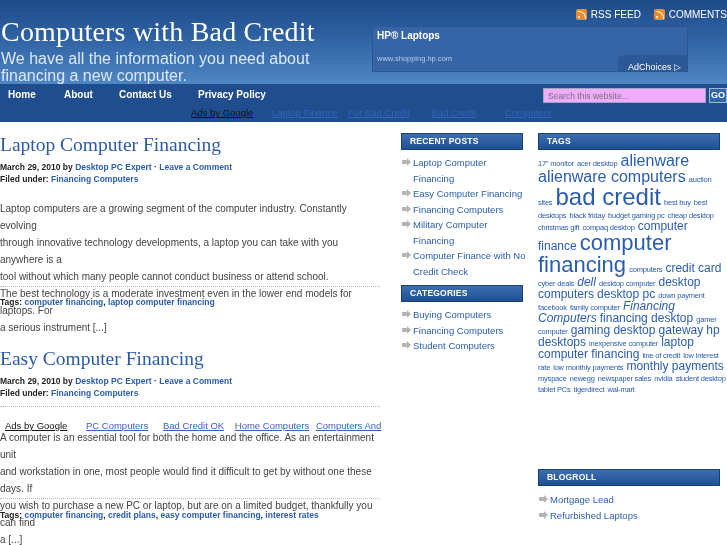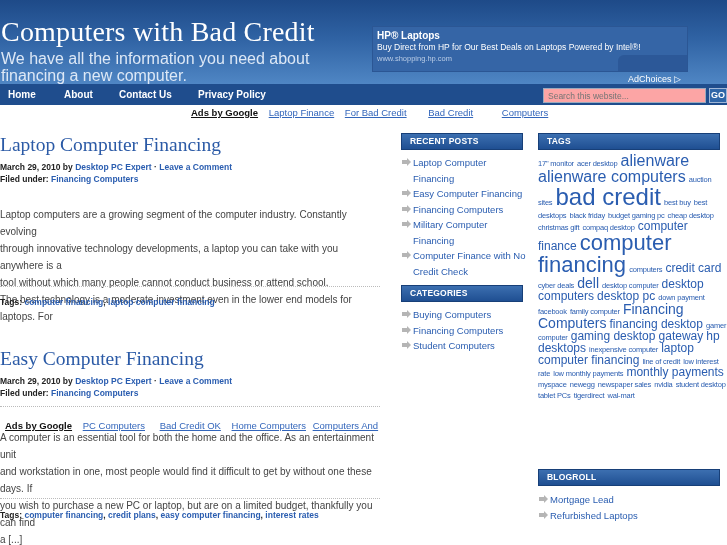--- a/index.html
+++ b/index.html
@@ -27,42 +27,42 @@
   .rss-ic::before { content: ""; position: absolute; left: 2px; top: 2px; width: 7px; height: 7px; border-top: 1.5px solid #fff; border-right: 1.5px solid #fff; border-top-right-radius: 7px; }
 
   #hp-ad {
     position: absolute; left: 372px; top: 26px; width: 316px; height: 46px;
     background: #3565a6; border: 1px solid #2b5694;
   }
   #hp-ad .ad-title { position: absolute; left: 4px; top: 3px; font-size: 10px; font-weight: bold; color: #fff; }
   #hp-ad .ad-text { position: absolute; left: 4px; top: 15px; font-size: 8.5px; color: #ffffff; }
   #hp-ad .ad-url { position: absolute; left: 4px; top: 27px; font-size: 7.5px; color: #b9cce6; }
   #adchoices {
-    position: absolute; right: 0; bottom: 0; height: 16px; padding: 16px 6px 0 10px;
+    position: absolute; right: 0; bottom: 0; height: 16px; padding: 4px 6px 0 10px;
     background: #2c5898; color: #fff; font-size: 9px; line-height: 16px;
     border-top-left-radius: 6px;
   }
 
   #nav {
-    position: absolute; left: 0; top: 84px; width: 727px; height: 21px;
+    position: absolute; left: 0; top: 84px; width: 727px; height: 38px;
     background: #1f4d8d;
   }
   .nav-item { position: absolute; top: 5px; font-size: 10px; font-weight: bold; color: #fff; }
   #search-input {
     position: absolute; left: 543px; top: 88px; width: 163px; height: 15px;
-    border: 1px solid #9aa9bd; background: #fca5a5; font-size: 8.5px; color: #444;
+    border: 1px solid #9aa9bd; background: #f0abfc; font-size: 8.5px; color: #444;
     padding: 1px 4px; font-family: "Liberation Sans", sans-serif;
   }
   #search-go {
     position: absolute; left: 709px; top: 88px; width: 18px; height: 15px;
     background: #2f66a8; border: 1px solid #9fb6d6; color: #fff; font-size: 9px; line-height: 13px; text-align: center; font-weight: bold;
   }
 
   .adsbar { position: absolute; font-size: 9.5px; }
-  .adsbar .ads-label { color: #111; font-weight: bold; text-decoration: underline; margin-right: 8px; }
+  .adsbar .ads-label { color: #111; font-weight: normal; text-decoration: underline; margin-right: 16px; }
   .adsbar .ad-link { color: #3366bb; text-decoration: underline; margin-right: 8px; }
 
   .post-title { position: absolute; left: 0; font-family: "Liberation Serif", serif; font-size: 19.5px; color: #2b5aa6; font-weight: normal; }
   .meta { position: absolute; left: 0; font-size: 8.5px; font-weight: bold; color: #222; line-height: 12px; }
   .meta a { color: #2a5db0; }
   .excerpt { position: absolute; left: 0; width: 382px; font-size: 10px; line-height: 17px; color: #444; }
   .dotline { position: absolute; left: 0; width: 380px; border-top: 1px dotted #bbb; }
   .tags { position: absolute; left: 0; font-size: 8.5px; font-weight: bold; color: #222; }
   .tags a { color: #2a5db0; }
 
@@ -79,36 +79,45 @@
   }
   .wlist li::after {
     content: ""; position: absolute; left: 6px; top: 3px; width: 0; height: 0;
     border-top: 4px solid transparent; border-bottom: 4px solid transparent; border-left: 4px solid #b5b5b5;
   }
 
   #tagcloud { position: absolute; left: 538px; top: 153px; width: 189px; color: #2a5db0; line-height: 1.0; }
   #tagcloud span { display: inline; color: #2a5db0; }
   .t1 { font-size: 7.5px; letter-spacing: -0.2px; }
   .t3 { font-size: 12px; }
-  .t4 { font-size: 14px; }
+  .t4 { font-size: 12px; font-style: italic; }
   .t5 { font-size: 16px; }
   .t6 { font-size: 22px; }
   .t7 { font-size: 24px; }
 </style>
 </head>
 <body>
 
 <div id="header">
   <div id="site-title">Computers with Bad Credit</div>
   <div id="site-desc">We have all the information you need about financing a new computer.</div>
 
+  <div id="feed-links">
+    <span class="feed">
+      <span class="rss-ic"></span>
+      <span>RSS FEED</span>
+    </span>
+    <span class="feed">
+      <span class="rss-ic"></span>
+      <span>COMMENTS</span>
+    </span>
+  </div>
 
   <div id="hp-ad">
     <div class="ad-title">HP® Laptops</div>
-    <div class="ad-text">Buy Direct from HP for Our Best Deals on Laptops Powered by Intel®!</div>
     <div class="ad-url">www.shopping.hp.com</div>
     <div id="adchoices">AdChoices ▷</div>
   </div>
 </div>
 
 <div id="nav">
   <a class="nav-item" style="left:8px">Home</a>
   <a class="nav-item" style="left:64px">About</a>
   <a class="nav-item" style="left:119px">Contact Us</a>
   <a class="nav-item" style="left:198px">Privacy Policy</a>
@@ -122,25 +131,26 @@
   <a class="ad-link" style="margin-right:19px">For Bad Credit</a>
   <a class="ad-link" style="margin-right:26px">Bad Credit</a>
   <a class="ad-link">Computers</a>
 </div>
 
 <a class="post-title" style="top:134px">Laptop Computer Financing</a>
 <div class="meta" style="top:161px">
   <span>March 29, 2010 by </span><a>Desktop PC Expert</a><span> · </span><a>Leave a Comment</a><br>
   <span>Filed under: </span><a>Financing Computers</a>
 </div>
-<div class="excerpt" style="top:206px">
+<div class="excerpt" style="top:200px">
   <div>Laptop computers are a growing segment of the computer industry.  Constantly evolving</div>
   <div>through innovative technology developments, a laptop you can take with you anywhere is a</div>
   <div>tool without which many people cannot conduct business or attend school.</div>
   <div>The best technology is a moderate investment even in the lower end models for laptops. For</div>
+  <div>a serious instrument [...]</div>
 </div>
 <div class="dotline" style="top:286px"></div>
 <div class="tags" style="top:297px">
   <span>Tags: </span><a>computer financing</a>, <a>laptop computer financing</a>
 </div>
 
 <a class="post-title" style="top:348px">Easy Computer Financing</a>
 <div class="meta" style="top:375px">
   <span>March 29, 2010 by </span><a>Desktop PC Expert</a><span> · </span><a>Leave a Comment</a><br>
   <span>Filed under: </span><a>Financing Computers</a>

